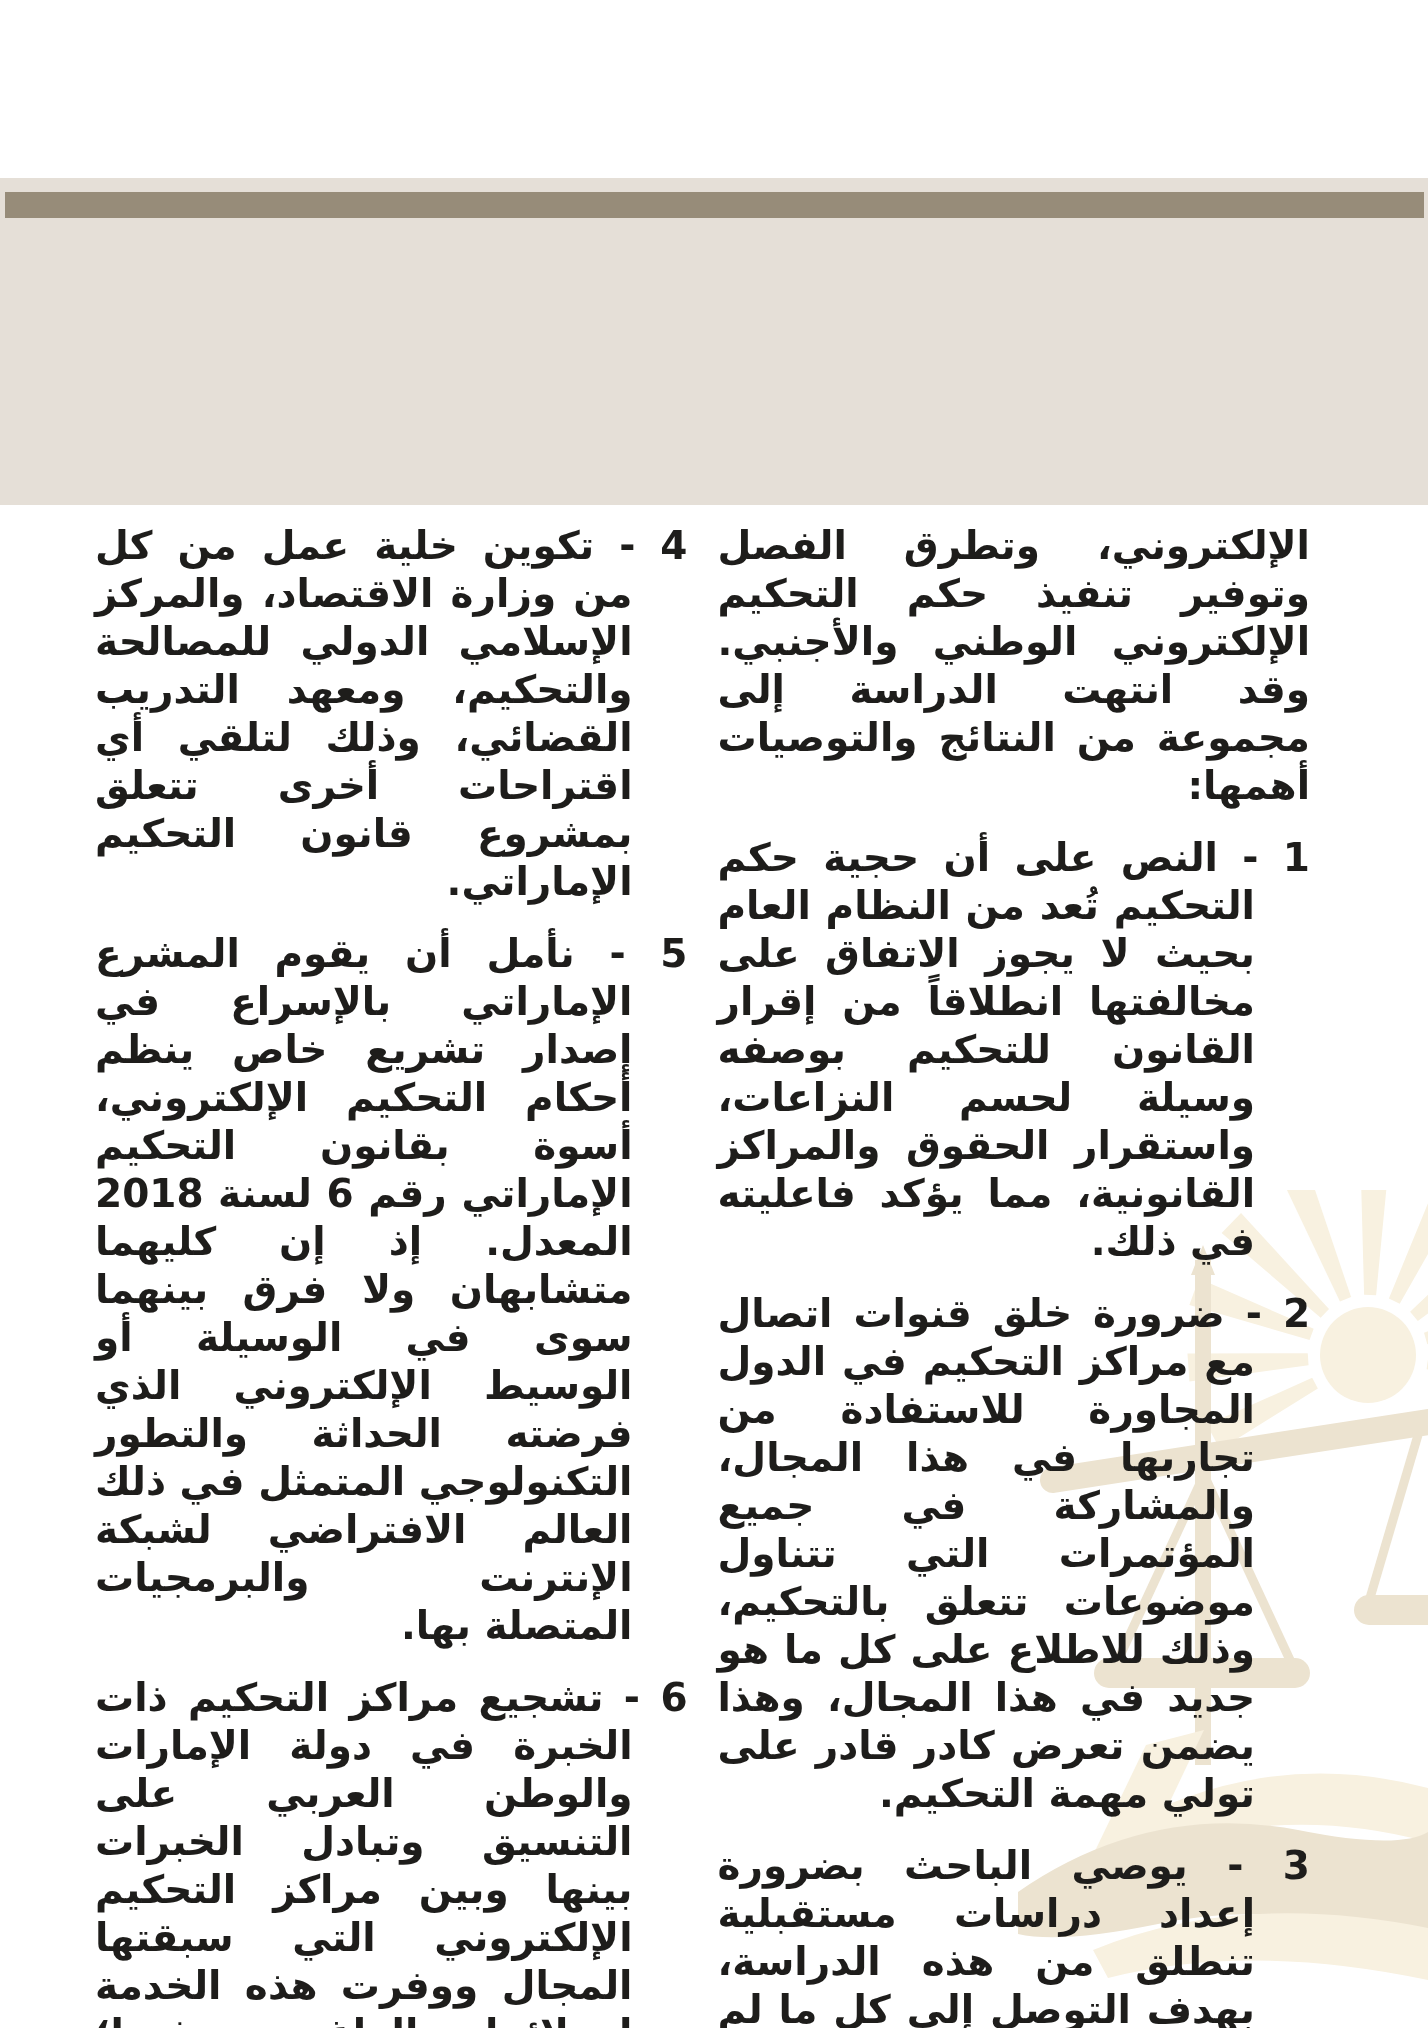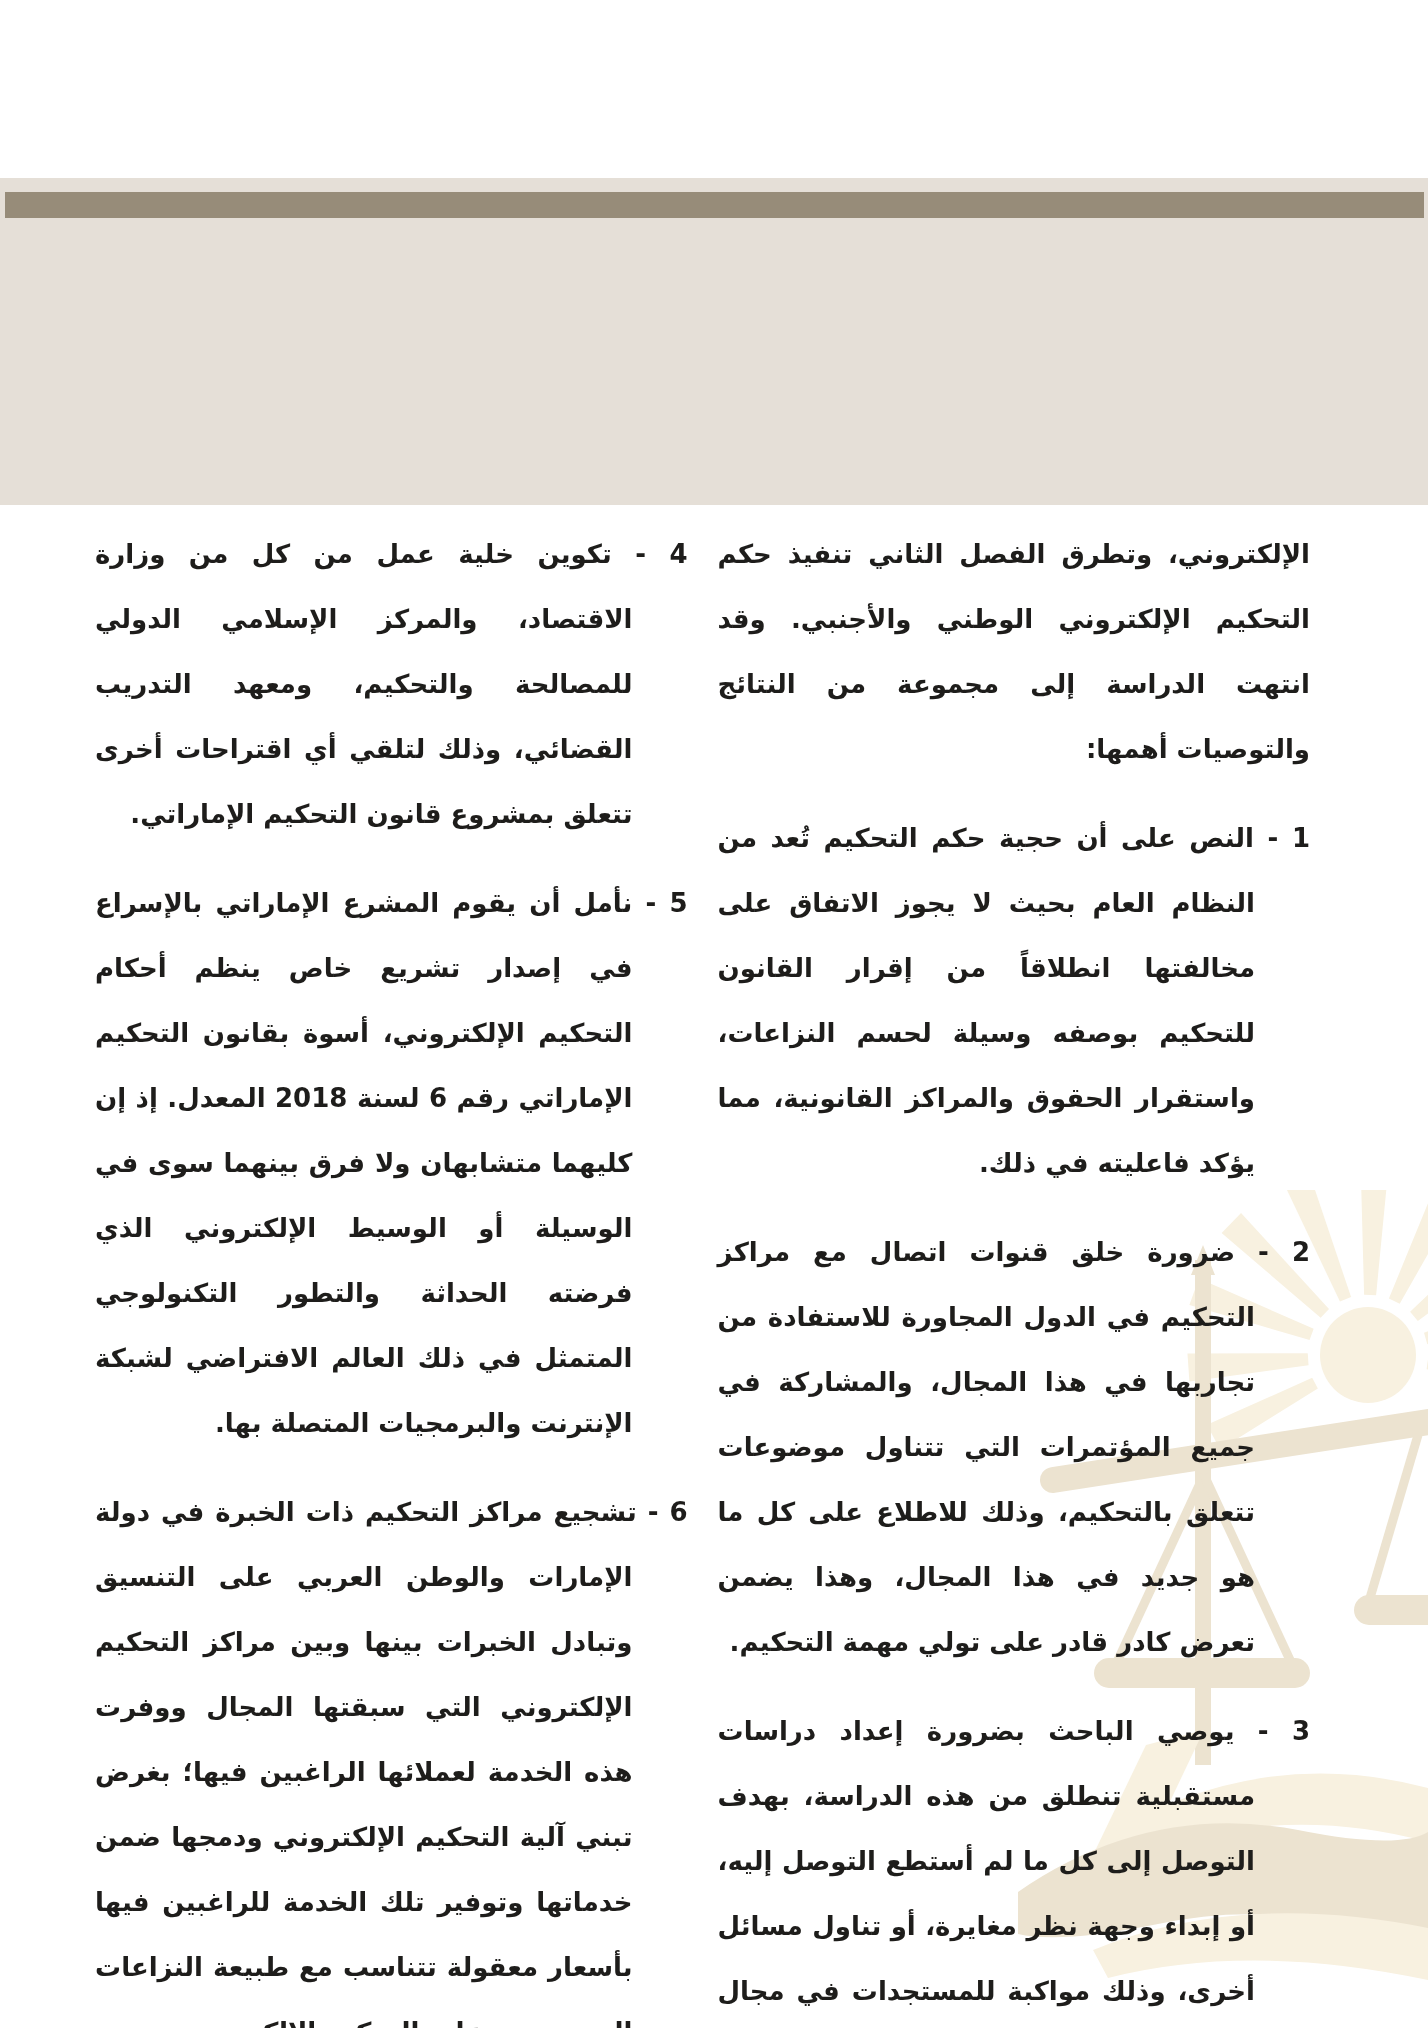--- a/index.html
+++ b/index.html
@@ -31,23 +31,23 @@
   
   .content{
     position:absolute;top:522px;right:118px;left:95px;
     z-index:1;
     display:flex;gap:30px;
     direction:rtl;
   }
   .col{flex:1 1 0;}
   .para,.item{
     color:#1e1d1b;
-    font-size:26px;
+    font-size:39px;
     font-weight:bold;
-    line-height:65px;
+    line-height:48px;
     text-align:justify;
     text-justify:inter-word;
     margin:0 0 24px 0;
   }
   .item{
     padding-right:55px;
     text-indent:-55px;
   }
   .item .marker{white-space:nowrap;}
 </style>
@@ -115,21 +115,21 @@
         <path d="M 118 640 Q 268 555 430 598 L 430 652 Q 282 612 138 665 Z" fill="#f8f1e0"></path>
         <path d="M 20 702 Q 150 612 300 640 Q 400 660 430 642 L 430 766 Q 300 704 160 734 Q 62 754 20 744 Z" fill="#ece3d0"></path>
         <path d="M 95 760 Q 240 700 430 738 L 430 790 Q 250 752 110 788 Z" fill="#f8f1e0"></path>
       </g>
     </svg>
   </div>
 
   <div class="content">
 
     <div class="col">
-      <p class="para">الإلكتروني، وتطرق الفصل الثاني تنفيذ حكم التحكيم الإلكتروني الوطني والأجنبي. وقد انتهت الدراسة إلى مجموعة من النتائج والتوصيات أهمها:</p>
+      <p class="para">الإلكتروني، وتطرق الفصل وتوفير تنفيذ حكم التحكيم الإلكتروني الوطني والأجنبي. وقد انتهت الدراسة إلى مجموعة من النتائج والتوصيات أهمها:</p>
 
       <div class="item">
         <span class="marker">1 - </span><span>النص على أن حجية حكم التحكيم تُعد من النظام العام بحيث لا يجوز الاتفاق على مخالفتها انطلاقاً من إقرار القانون للتحكيم بوصفه وسيلة لحسم النزاعات، واستقرار الحقوق والمراكز القانونية، مما يؤكد فاعليته في ذلك.</span>
       </div>
 
       <div class="item">
         <span class="marker">2 - </span><span>ضرورة خلق قنوات اتصال مع مراكز التحكيم في الدول المجاورة للاستفادة من تجاربها في هذا المجال، والمشاركة في جميع المؤتمرات التي تتناول موضوعات تتعلق بالتحكيم، وذلك للاطلاع على كل ما هو جديد في هذا المجال، وهذا يضمن تعرض كادر قادر على تولي مهمة التحكيم.</span>
       </div>
 
       <div class="item">

